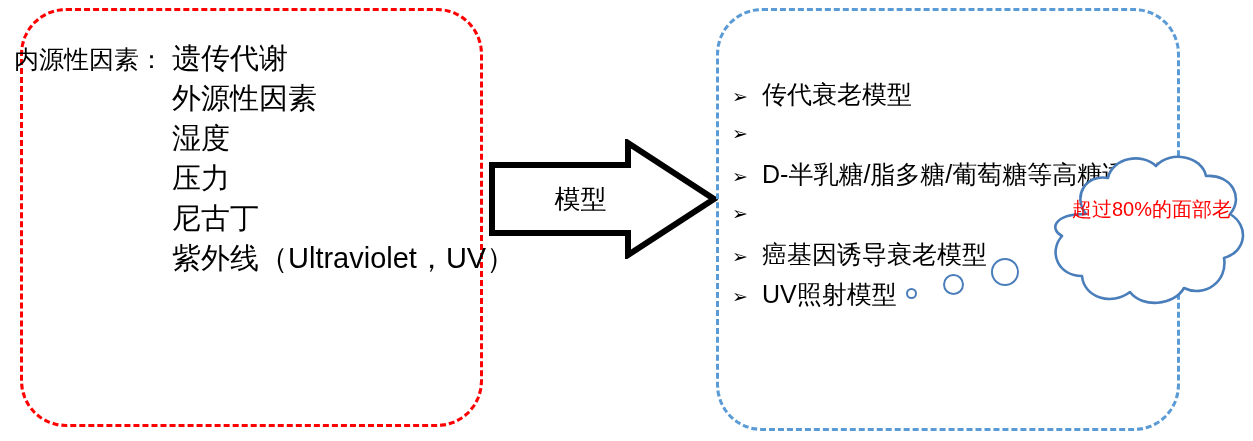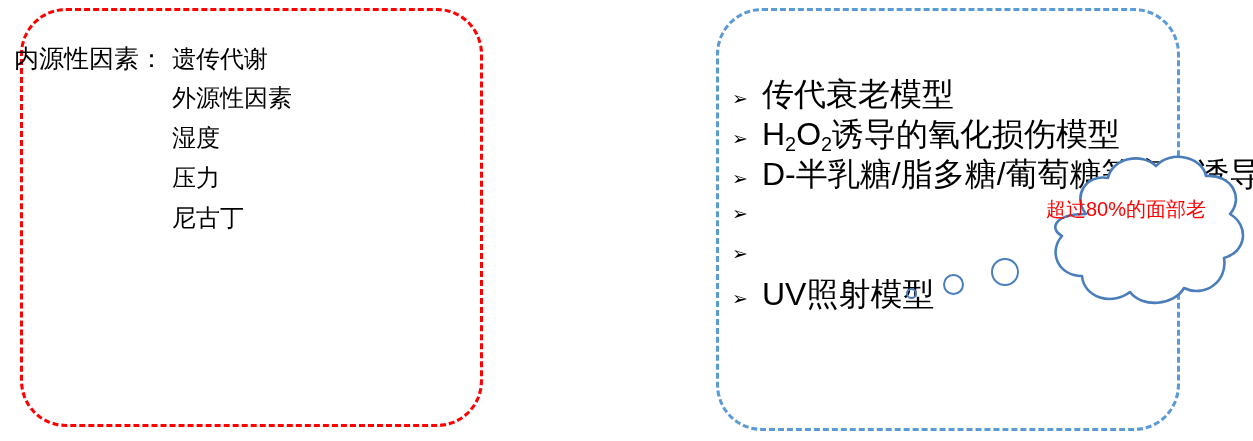--- a/index.html
+++ b/index.html
@@ -57,21 +57,21 @@
     height: 40px;
   }
   .factor-label {
     width: 158px;
     flex: 0 0 158px;
     font-size: 25px;
     line-height: 40px;
     white-space: nowrap;
   }
   .factor-value {
-    font-size: 24px;
+    font-size: 29px;
     line-height: 40px;
     white-space: nowrap;
   }
 
   
   .arrow-wrap {
     position: absolute;
     left: 488px;
     top: 139px;
     width: 230px;
@@ -105,21 +105,21 @@
     height: 40px;
     white-space: nowrap;
   }
   .model-bullet {
     flex: 0 0 30px;
     font-size: 19px;
     line-height: 40px;
     color: #000000;
   }
   .model-text {
-    font-size: 32px;
+    font-size: 25px;
     line-height: 40px;
   }
   .model-text sub {
     font-size: 0.62em;
     vertical-align: baseline;
     position: relative;
     top: 0.28em;
   }
 
   
@@ -141,21 +141,21 @@
     top: 148px;
     width: 233px;
     height: 166px;
   }
   .cloud-wrap svg { display: block; }
   .cloud-text {
     position: absolute;
     left: 26px;
     top: 48px;
     width: 186px;
-    text-align: left;
+    text-align: right;
     color: #ff0000;
     font-size: 20px;
     line-height: 26px;
   }
 </style>
 </head>
 <body>
 
 <div id="canvas">
 
@@ -175,43 +175,53 @@
       <span class="factor-value">湿度</span>
     </div>
     <div class="factor-row">
       <span class="factor-label"></span>
       <span class="factor-value">压力</span>
     </div>
     <div class="factor-row">
       <span class="factor-label"></span>
       <span class="factor-value">尼古丁</span>
     </div>
-  </div>
-
+    <div class="factor-row">
+      <span class="factor-label"></span>
+      <span class="factor-value">紫外线（Ultraviolet，UV）</span>
+    </div>
+  </div>
+
+  <div class="arrow-wrap">
+    <svg width="230" height="120" viewBox="0 0 230 120">
+      <polygon points="4,26 140,26 140,4 226,60 140,116 140,94 4,94" fill="#ffffff" stroke="#000000" stroke-width="6" stroke-linejoin="miter"></polygon>
+    </svg>
+    <div class="arrow-label">模型</div>
+  </div>
 
   <div class="panel-right"></div>
 
   <div class="model-list">
     <div class="model-item">
       <span class="model-bullet">➢</span>
       <span class="model-text">传代衰老模型</span>
     </div>
     <div class="model-item">
       <span class="model-bullet">➢</span>
-      <span class="model-text">H<sub>2</sub>O<sub>2</sub>诱导的氧化损伤模型</span>
     </div>
     <div class="model-item">
       <span class="model-bullet">➢</span>
       <span class="model-text">D-半乳糖/脂多糖/葡萄糖等高糖诱导模型</span>
     </div>
     <div class="model-item">
       <span class="model-bullet">➢</span>
     </div>
     <div class="model-item">
       <span class="model-bullet">➢</span>
+      <span class="model-text">癌基因诱导衰老模型</span>
     </div>
     <div class="model-item">
       <span class="model-bullet">➢</span>
       <span class="model-text">UV照射模型</span>
     </div>
   </div>
 
   <div class="bubble-dot dot-small"></div>
   <div class="bubble-dot dot-medium"></div>
   <div class="bubble-dot dot-large"></div>

